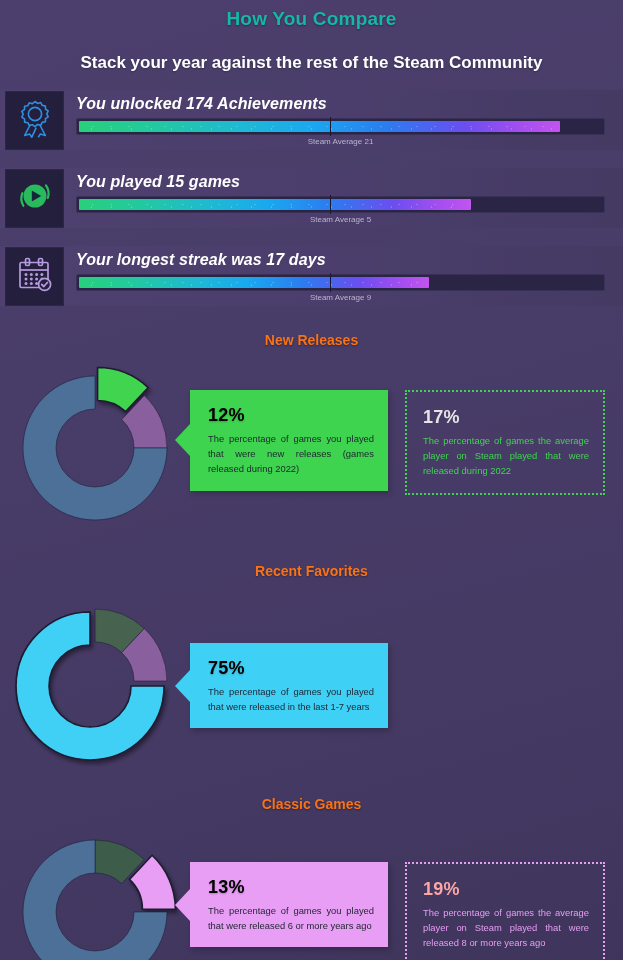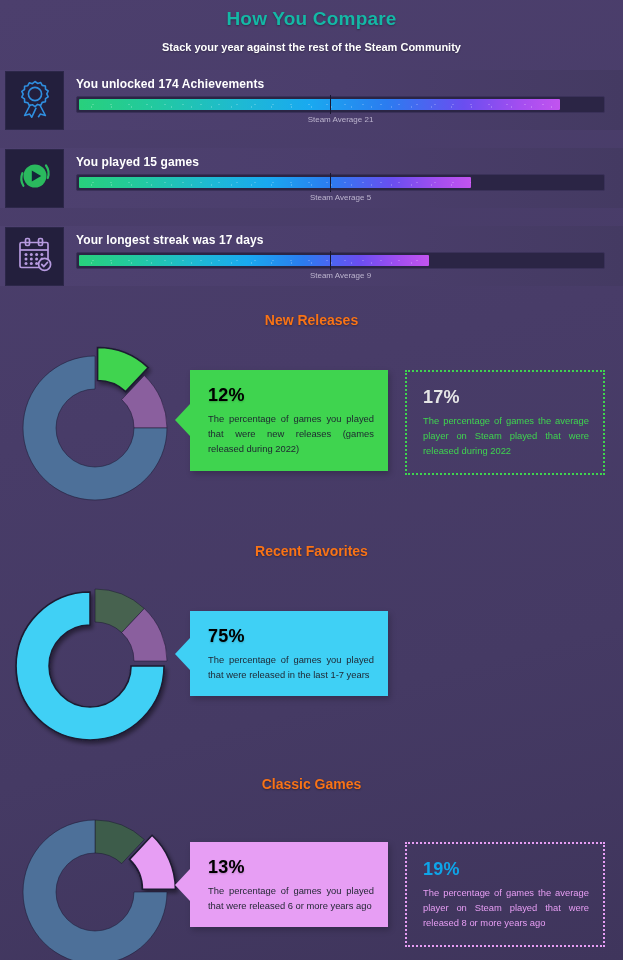--- a/index.html
+++ b/index.html
@@ -18,22 +18,22 @@
   }
 
   
   .header { padding-top: 4px; text-align: center; }
   .title {
     font-size: 19px; font-weight: bold; letter-spacing: .2px;
     color: #14b8a6; margin: 0; padding-top: 4px;
     text-shadow: 0 1px 2px rgba(0,0,0,.35);
   }
   .subtitle {
-    font-size: 11px; font-weight: bold; color: #ffffff;
-    margin: 0; padding-top: 11px;
+    font-size: 17px; font-weight: bold; color: #ffffff;
+    margin: 12px; padding-top: 11px;
     text-shadow: 0 1px 2px rgba(0,0,0,.3);
   }
 
   
   .compare-list { margin-top: 17px; }
   .compare-row {
     position: relative;
     height: 60px;
     margin: 0 0 18px 0;
     background: linear-gradient(90deg, #4e4170 0%, #4b3e6c 55%, #443a62 100%);
@@ -43,22 +43,22 @@
   .icon-tile {
     width: 59px; height: 59px; min-width: 59px;
     margin-left: 5px;
     background: #231f3d;
     border: 1px solid #2c2749;
     box-sizing: border-box;
     display: flex; align-items: center; justify-content: center;
   }
   .row-body { flex: 1; padding: 0 18px 0 12px; }
   .row-label {
-    font-size: 12px; font-weight: bold; color: #ffffff;
-    margin-bottom: 5px; letter-spacing: .1px;
+    font-size: 16px; font-weight: bold; color: #ffffff;
+    margin-bottom: 5px; letter-spacing: .1px; font-style: italic;
   }
   .bar-outer {
     position: relative;
     height: 17px;
     background: #2b2545;
     border: 1px solid #3a3159;
     box-sizing: border-box;
     border-radius: 2px;
     padding: 2px;
   }
@@ -277,21 +277,21 @@
             </g>
             <g transform="translate(0 0)">
       <path d="M 137.28739162686557 33.51425882565837 A 72 72 0 0 1 160 86 L 127 86 A 39 39 0 0 0 114.69733713121886 57.570223530564945 Z" fill="#8a5f9e" stroke="rgba(30,26,52,.55)" stroke-width="1"></path>
             </g>
             <g transform="translate(-4.949747468305832 4.949747468305833)">
       <path d="M 162 86 A 74 74 0 1 1 87.99999999999999 12 L 87.99999999999999 45 A 41 41 0 1 0 129 86 Z" fill="#3fd0f5" stroke="#1d1a30" stroke-width="1.6" filter="url(#sh)"></path>
             </g>
           </svg>
       </div>
       <div class="callouts">
-        <div class="callout" style="background:#3fd0f5; color:#3fd0f5; margin-top:36px;">
+        <div class="callout" style="background:#3fd0f5; color:#3fd0f5; margin-top:48px;">
           <span class="arrow"></span>
           <div class="pct">75%</div>
           <div class="desc">The percentage of games you played that were released in the last 1-7 years</div>
         </div>
       </div>
     </div>
     </div>
     <div class="section">
     <div class="section-title" style="margin:29px 0 14px;">Classic Games</div>
     <div class="section-body">
@@ -313,19 +313,19 @@
             </g>
           </svg>
       </div>
       <div class="callouts">
         <div class="callout" style="background:#e79ef4; color:#e79ef4; margin-top:36px;">
           <span class="arrow"></span>
           <div class="pct">13%</div>
           <div class="desc">The percentage of games you played that were released 6 or more years ago</div>
         </div>
         <div class="avg-box" style="border-color:#e79ef4; margin-top:36px;">
-          <div class="pct" style="color:#0ea5e9;">19%</div>
+          <div class="pct" style="color:#fca5a5;">19%</div>
           <div class="desc" style="color:#e79ef4;">The percentage of games the average player on Steam played that were released 8 or more years ago</div>
         </div>
       </div>
     </div>
     </div>
   </div>
 
 </body></html>

